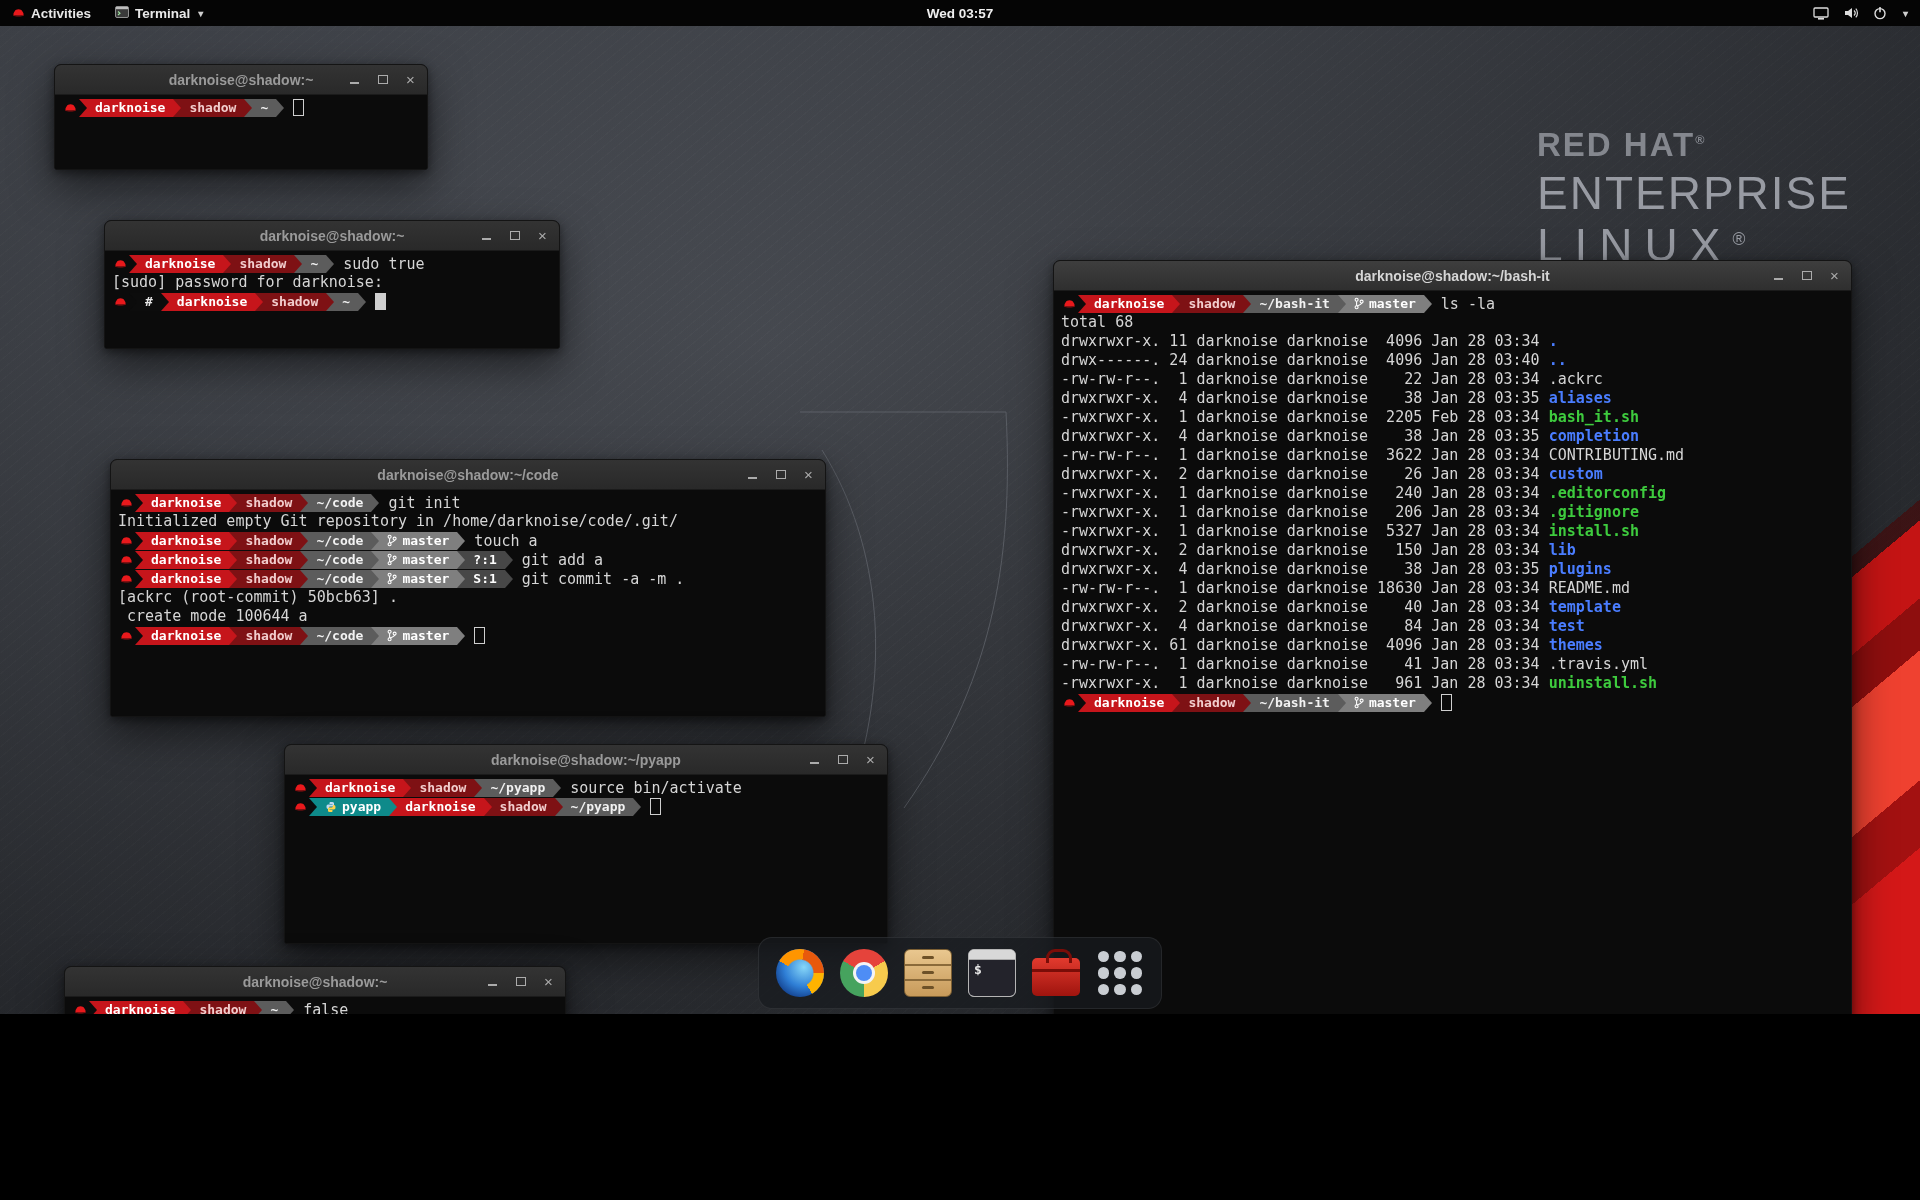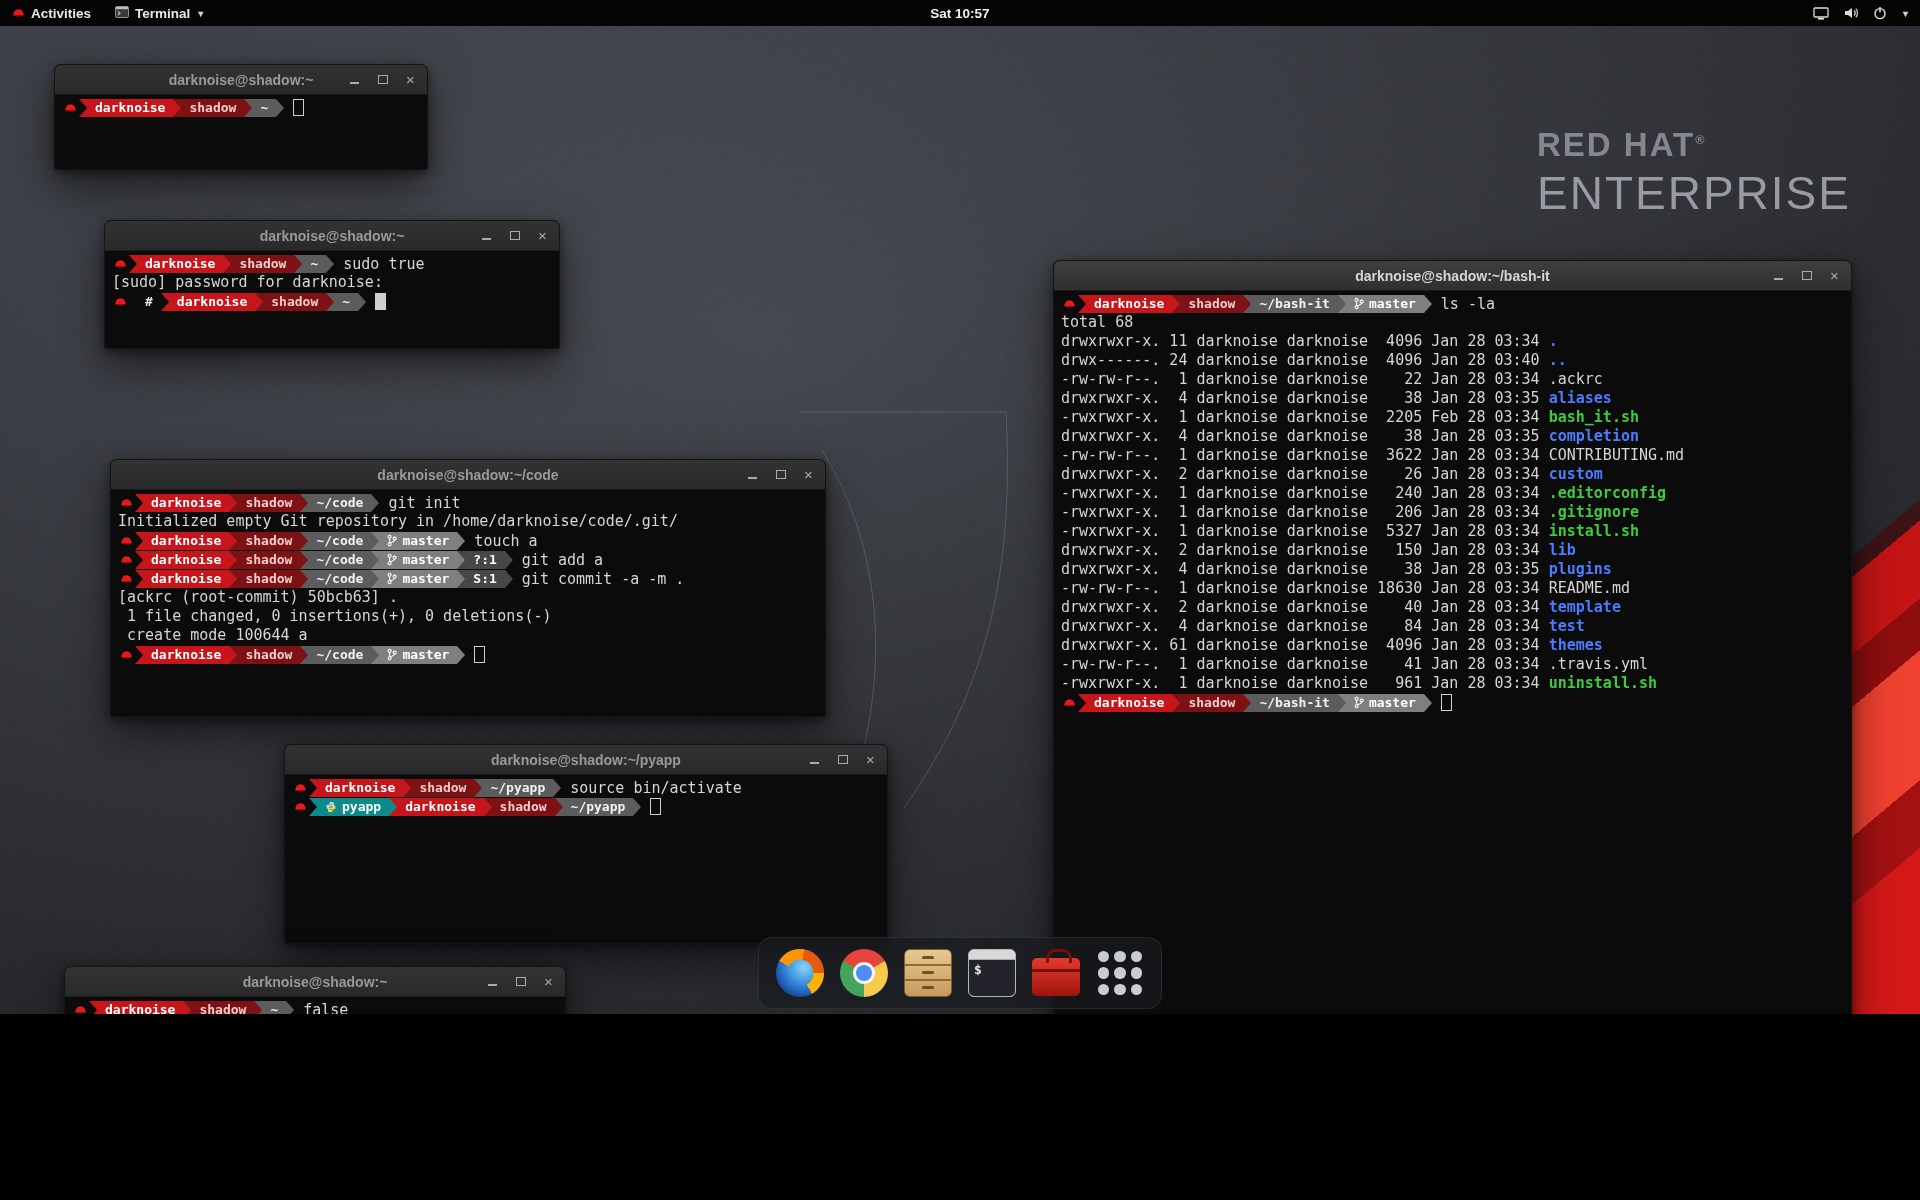--- a/index.html
+++ b/index.html
@@ -123,21 +123,21 @@
       <div class="tb-item">
         <span><svg width="14" height="12" viewBox="0 0 14 12">
               <rect x="0.5" y="0.5" width="13" height="11" rx="1.5" fill="#3a3a3a" stroke="#909090"></rect>
               <rect x="1" y="1" width="12" height="2.2" fill="#bdbdbd"></rect>
               <path d="M3 5.5 L5 7.2 L3 9" stroke="#9fe09f" fill="none" stroke-width="1.1"></path>
             </svg></span>
         <span>Terminal</span>
         <span class="caret">▾</span>
       </div>
     </div>
-    <div class="tb-clock">Sat 10:57</div>
+    <div class="tb-clock">Wed 03:57</div>
     <div class="tb-right">
       <span>
           <svg width="16" height="13" viewBox="0 0 16 13">
             <rect x="1" y="1" width="14" height="9" rx="1" stroke="#ddd" fill="none" stroke-width="1.3"></rect>
             <rect x="5" y="11" width="6" height="1.6" fill="#ddd"></rect>
           </svg>
         </span>
       <span>
           <svg width="16" height="14" viewBox="0 0 16 14">
             <path d="M2 5 H5 L9 2 V12 L5 9 H2 Z" fill="#ddd"></path>
@@ -159,20 +159,21 @@
     <svg class="arcs" width="1920" height="1174" viewBox="0 0 1920 1174">
       <g stroke="#72767e" stroke-width="1" fill="none" opacity="0.55">
         <path d="M 800 386 H 1006"></path>
         <path d="M 1006 386 C 1014 540, 990 660, 904 782"></path>
         <path d="M 822 424 C 882 520, 894 650, 846 782"></path>
       </g>
     </svg>
     <div class="branding">
       <div class="b1"><span>RED HAT</span><span class="reg">®</span></div>
       <div class="b2">ENTERPRISE</div>
+      <div class="b3"><span>LINUX</span><span class="reg">®</span></div>
     </div>
   </div>
 
   <div id="windows">
       <div class="window" style="left: 54px; top: 64px; width: 372px; height: 104px; z-index: 10;">
         <div class="titlebar">
           <span class="wtitle">darknoise@shadow:~</span>
           <span class="wbtns">
             <span class="wbtn">
               <span class="glyph-min"></span>
@@ -261,21 +262,20 @@
                 <path d="M1.2 6.6 C3.2 7.9 9.8 7.9 11.8 6.6 L11.95 7.4 C10 8.8 3 8.8 1.05 7.4 Z" fill="#8f1012"></path>
               </svg></span><span class="parrow" style="border-left-color: rgb(11, 11, 11); border-top-color: rgb(198, 21, 27); border-bottom-color: rgb(198, 21, 27);"></span><span class="seg" style="background: rgb(198, 21, 27); color: rgb(255, 255, 255);">darknoise</span><span class="parrow" style="border-left-color: rgb(198, 21, 27); border-top-color: rgb(126, 17, 20); border-bottom-color: rgb(126, 17, 20);"></span><span class="seg" style="background: rgb(126, 17, 20); color: rgb(242, 205, 205);">shadow</span><span class="parrow" style="border-left-color: rgb(126, 17, 20); border-top-color: rgb(92, 92, 92); border-bottom-color: rgb(92, 92, 92);"></span><span class="seg" style="background: rgb(92, 92, 92); color: rgb(242, 242, 242);">~/code</span><span class="parrow" style="border-left-color: rgb(92, 92, 92); border-top-color: rgb(127, 127, 127); border-bottom-color: rgb(127, 127, 127);"></span><span class="seg" style="background: rgb(127, 127, 127); color: rgb(255, 255, 255);"><span class="segicon"><svg width="10" height="13" viewBox="0 0 10 13">
                   <g stroke="currentColor" fill="none" stroke-width="1.1">
                     <circle cx="2.6" cy="2.8" r="1.5"></circle>
                     <circle cx="2.6" cy="10.2" r="1.5"></circle>
                     <circle cx="7.6" cy="4.6" r="1.5"></circle>
                     <path d="M2.6 4.3 V8.7 M7.6 6.1 C7.6 8 4.8 7.6 2.9 9.2"></path>
                   </g>
                 </svg></span>master</span><span class="parrow" style="border-left-color: rgb(127, 127, 127); border-top-color: rgb(71, 71, 71); border-bottom-color: rgb(71, 71, 71);"></span><span class="seg" style="background: rgb(71, 71, 71); color: rgb(255, 255, 255);">S:1</span><span class="parrow" style="border-left-color: rgb(71, 71, 71); border-top-color: transparent; border-bottom-color: transparent;"></span><span class="cmdtext">git commit -a -m .</span></div>
           <div class="tline">[ackrc (root-commit) 50bcb63] .</div>
-          <div class="tline"> 1 file changed, 0 insertions(+), 0 deletions(-)</div>
           <div class="tline"> create mode 100644 a</div>
           <div class="tline prompt"><span class="hat"><svg width="13" height="10" viewBox="0 0 13 10">
                 <path d="M1.2 6.6 C3.2 7.9 9.8 7.9 11.8 6.6 C11.5 5.4 11 4.2 10.3 3.2 C9.5 2 8.3 1.3 6.5 1.3 C4.7 1.3 3.5 2 2.7 3.2 C2 4.2 1.5 5.4 1.2 6.6 Z" fill="#e8191c"></path>
                 <path d="M1.2 6.6 C3.2 7.9 9.8 7.9 11.8 6.6 L11.95 7.4 C10 8.8 3 8.8 1.05 7.4 Z" fill="#8f1012"></path>
               </svg></span><span class="parrow" style="border-left-color: rgb(11, 11, 11); border-top-color: rgb(198, 21, 27); border-bottom-color: rgb(198, 21, 27);"></span><span class="seg" style="background: rgb(198, 21, 27); color: rgb(255, 255, 255);">darknoise</span><span class="parrow" style="border-left-color: rgb(198, 21, 27); border-top-color: rgb(126, 17, 20); border-bottom-color: rgb(126, 17, 20);"></span><span class="seg" style="background: rgb(126, 17, 20); color: rgb(242, 205, 205);">shadow</span><span class="parrow" style="border-left-color: rgb(126, 17, 20); border-top-color: rgb(92, 92, 92); border-bottom-color: rgb(92, 92, 92);"></span><span class="seg" style="background: rgb(92, 92, 92); color: rgb(242, 242, 242);">~/code</span><span class="parrow" style="border-left-color: rgb(92, 92, 92); border-top-color: rgb(127, 127, 127); border-bottom-color: rgb(127, 127, 127);"></span><span class="seg" style="background: rgb(127, 127, 127); color: rgb(255, 255, 255);"><span class="segicon"><svg width="10" height="13" viewBox="0 0 10 13">
                   <g stroke="currentColor" fill="none" stroke-width="1.1">
                     <circle cx="2.6" cy="2.8" r="1.5"></circle>
                     <circle cx="2.6" cy="10.2" r="1.5"></circle>
                     <circle cx="7.6" cy="4.6" r="1.5"></circle>
                     <path d="M2.6 4.3 V8.7 M7.6 6.1 C7.6 8 4.8 7.6 2.9 9.2"></path>

